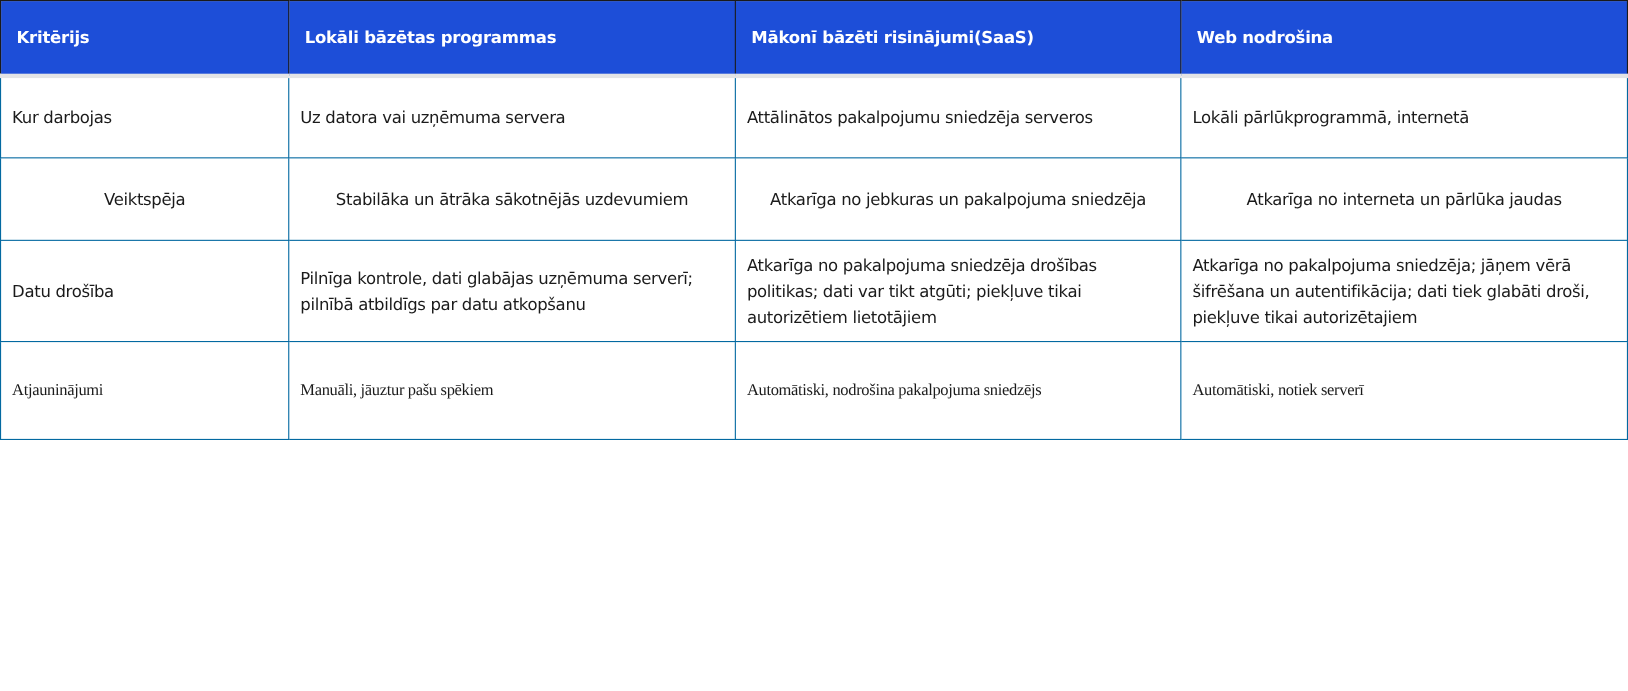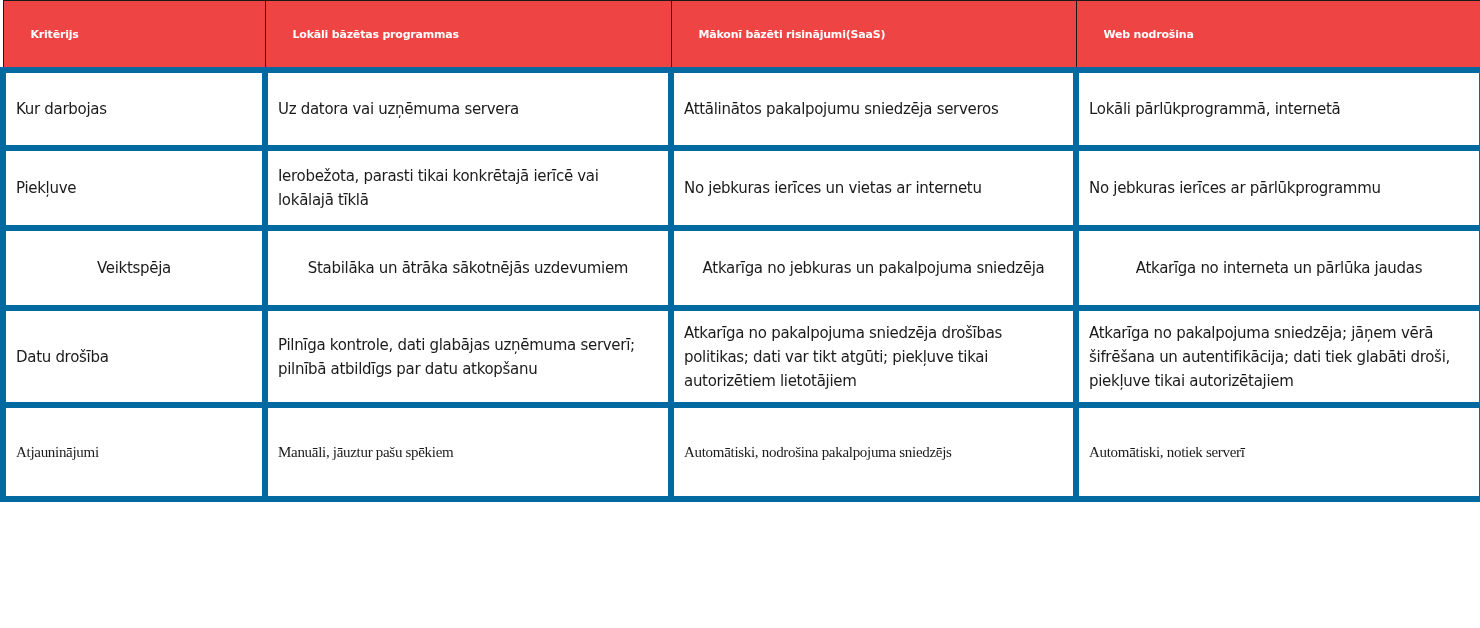--- a/index.html
+++ b/index.html
@@ -8,37 +8,37 @@
       border-collapse: collapse;
       table-layout: fixed;
       width: 1479px;
       margin: 0;
     }
     table.cmp col.c0 { width: 262px; }
     table.cmp col.c1 { width: 406px; }
     table.cmp col.c2 { width: 405px; }
     table.cmp col.c3 { width: 406px; }
     table.cmp th {
-      background: #ef4444;
+      background: #1d4ed8;
       color: #ffffff;
       font-weight: bold;
-      font-size: 11px;
+      font-size: 15px;
       text-align: left;
-      padding: 0 27px;
+      padding: 0 14px;
       height: 66px;
       border: 1px solid #1a1a1a;
       border-bottom: 4px solid #e3e4e6;
       letter-spacing: -0.2px;
     }
     table.cmp td {
       font-size: 15px;
       color: #1b1b1b;
       padding: 0 10px;
       line-height: 24px;
-      border: 6px solid #0369a1;
+      border: 1px solid #0369a1;
       vertical-align: middle;
       letter-spacing: -0.3px;
     }
     tr.r0 td { height: 72px; }
     tr.r1 td { height: 74px; }
     tr.r2 td { height: 74px; text-align: center; }
     tr.r3 td { height: 91px; }
     tr.r4 td { height: 88px; font-family: Liberation Serif, serif; }
     tr.r5 td { height: 74px; }
     tr.r6 td { height: 74px; }
@@ -61,26 +61,20 @@
       <th>Web nodrošina</th>
     </tr>
   </thead>
   <tbody>
     <tr class="r0">
       <td>Kur darbojas</td>
       <td>Uz datora vai uzņēmuma servera</td>
       <td>Attālinātos pakalpojumu sniedzēja serveros</td>
       <td>Lokāli pārlūkprogrammā, internetā</td>
     </tr>
-    <tr class="r1">
-      <td>Piekļuve</td>
-      <td>Ierobežota, parasti tikai konkrētajā ierīcē vai lokālajā tīklā</td>
-      <td>No jebkuras ierīces un vietas ar internetu</td>
-      <td>No jebkuras ierīces ar pārlūkprogrammu</td>
-    </tr>
     <tr class="r2">
       <td>Veiktspēja</td>
       <td>Stabilāka un ātrāka sākotnējās uzdevumiem</td>
       <td>Atkarīga no jebkuras un pakalpojuma sniedzēja</td>
       <td>Atkarīga no interneta un pārlūka jaudas</td>
     </tr>
     <tr class="r3">
       <td>Datu drošība</td>
       <td>Pilnīga kontrole, dati glabājas uzņēmuma serverī; pilnībā atbildīgs par datu atkopšanu</td>
       <td>Atkarīga no pakalpojuma sniedzēja drošības politikas; dati var tikt atgūti; piekļuve tikai autorizētiem lietotājiem</td>

